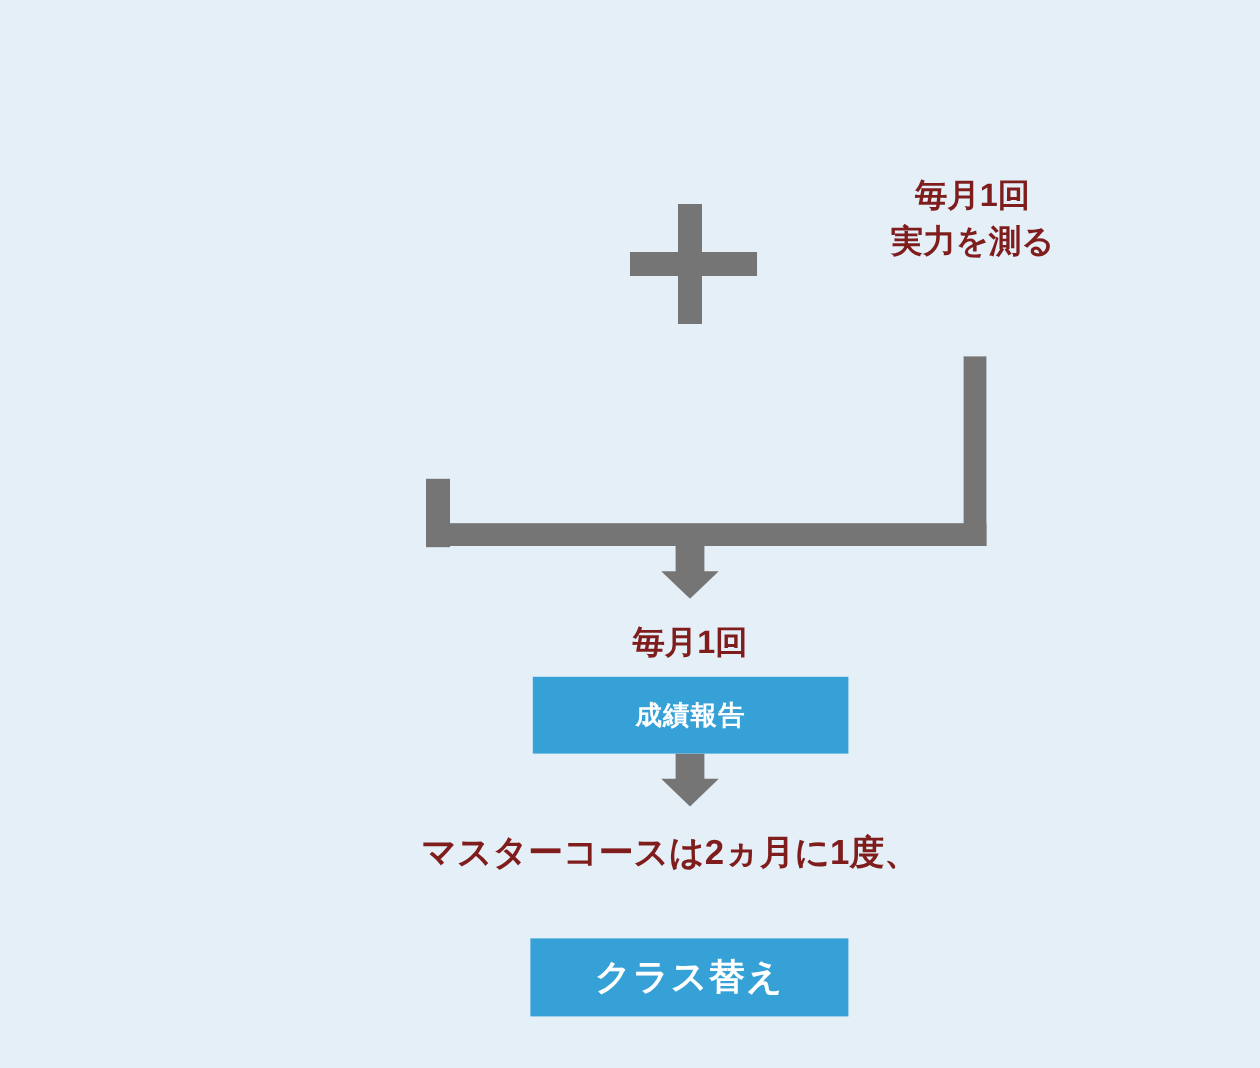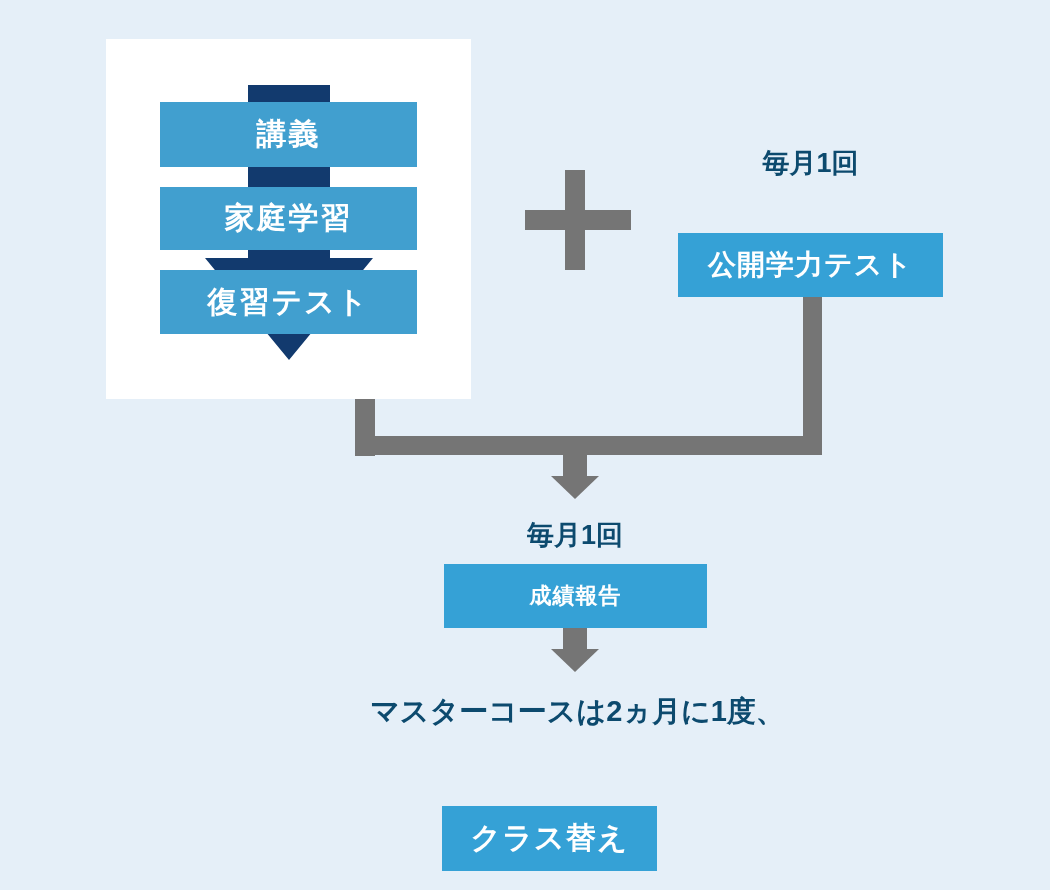--- a/index.html
+++ b/index.html
@@ -37,83 +37,67 @@
   }
   .step-1 { top: 63px;  height: 65px; }
   .step-2 { top: 148px; height: 63px; }
   .step-3 { top: 231px; height: 64px; }
 
   
   .plus-svg { left: 525px; top: 170px; width: 106px; height: 100px; }
 
   
   .caption {
-    color: #0c4a6e;
+    color: #7f1d1d;
     font-weight: 700;
     text-align: center;
     line-height: 38px;
     font-size: 27px;
   }
   .caption-monthly-test { left: 678px; top: 144px; width: 265px; }
   .caption-report       { left: 443px; top: 516px; width: 264px; }
-  .caption-class-change { left: 325px; top: 691px; width: 505px; font-size: 29px; line-height: 40px; }
+  .caption-class-change { left: 306px; top: 691px; width: 505px; font-size: 29px; line-height: 40px; }
 
   
   .flow-box {
     position: absolute;
     background: #35A1D6;
     display: flex; align-items: center; justify-content: center;
     color: #FFFFFF;
     font-weight: 700;
     letter-spacing: 1px;
   }
   .box-open-test    { left: 678px; top: 233px; width: 265px; height: 64px; font-size: 28px; }
   .box-report       { left: 444px; top: 564px; width: 263px; height: 64px; font-size: 22px; }
-  .box-class-change { left: 442px; top: 806px; width: 215px; height: 65px; font-size: 30px; }
+  .box-class-change { left: 442px; top: 782px; width: 265px; height: 65px; font-size: 30px; }
 
   
   .conn { position: absolute; background: #757575; }
   .conn-left-vert  { left: 355px; top: 399px; width: 20px;  height: 57px; }
   .conn-horiz      { left: 355px; top: 436px; width: 467px; height: 19px; }
   .conn-right-vert { left: 803px; top: 297px; width: 19px;  height: 158px; }
 
   .down-arrow-svg { width: 48px; height: 44px; }
   .arrow-merge  { left: 551px; top: 455px; }
   .arrow-report { left: 551px; top: 628px; }
 </style>
 </head>
 <body>
 
 <div class="canvas">
 
-  <div class="abs panel">
-    <svg class="cycle-arrow-svg" viewBox="0 0 365 360" aria-hidden="true">
-      <polygon points="142,46 224,46 224,219 267,219 183,321 99,219 142,219" fill="#123A6E"></polygon>
-    </svg>
-    <div class="step-box step-1">
-      <span>講義</span>
-    </div>
-    <div class="step-box step-2">
-      <span>家庭学習</span>
-    </div>
-    <div class="step-box step-3">
-      <span>復習テスト</span>
-    </div>
-  </div>
 
   <svg class="abs plus-svg" viewBox="0 0 106 100" aria-hidden="true">
     <rect x="0" y="40" width="106" height="20" fill="#757575"></rect>
     <rect x="40" y="0" width="20" height="100" fill="#757575"></rect>
   </svg>
 
   <div class="abs caption caption-monthly-test">
     <span>毎月1回</span><br>
-  </div>
-  <div class="flow-box box-open-test">
-    <span>公開学力テスト</span>
+    <span>実力を測る</span>
   </div>
 
   <div class="conn conn-left-vert"></div>
   <div class="conn conn-right-vert"></div>
   <div class="conn conn-horiz"></div>
   <svg class="abs down-arrow-svg arrow-merge" viewBox="0 0 48 44" aria-hidden="true">
     <rect x="12" y="0" width="24" height="23" fill="#757575"></rect>
     <polygon points="0,21 48,21 24,44" fill="#757575"></polygon>
   </svg>
 

